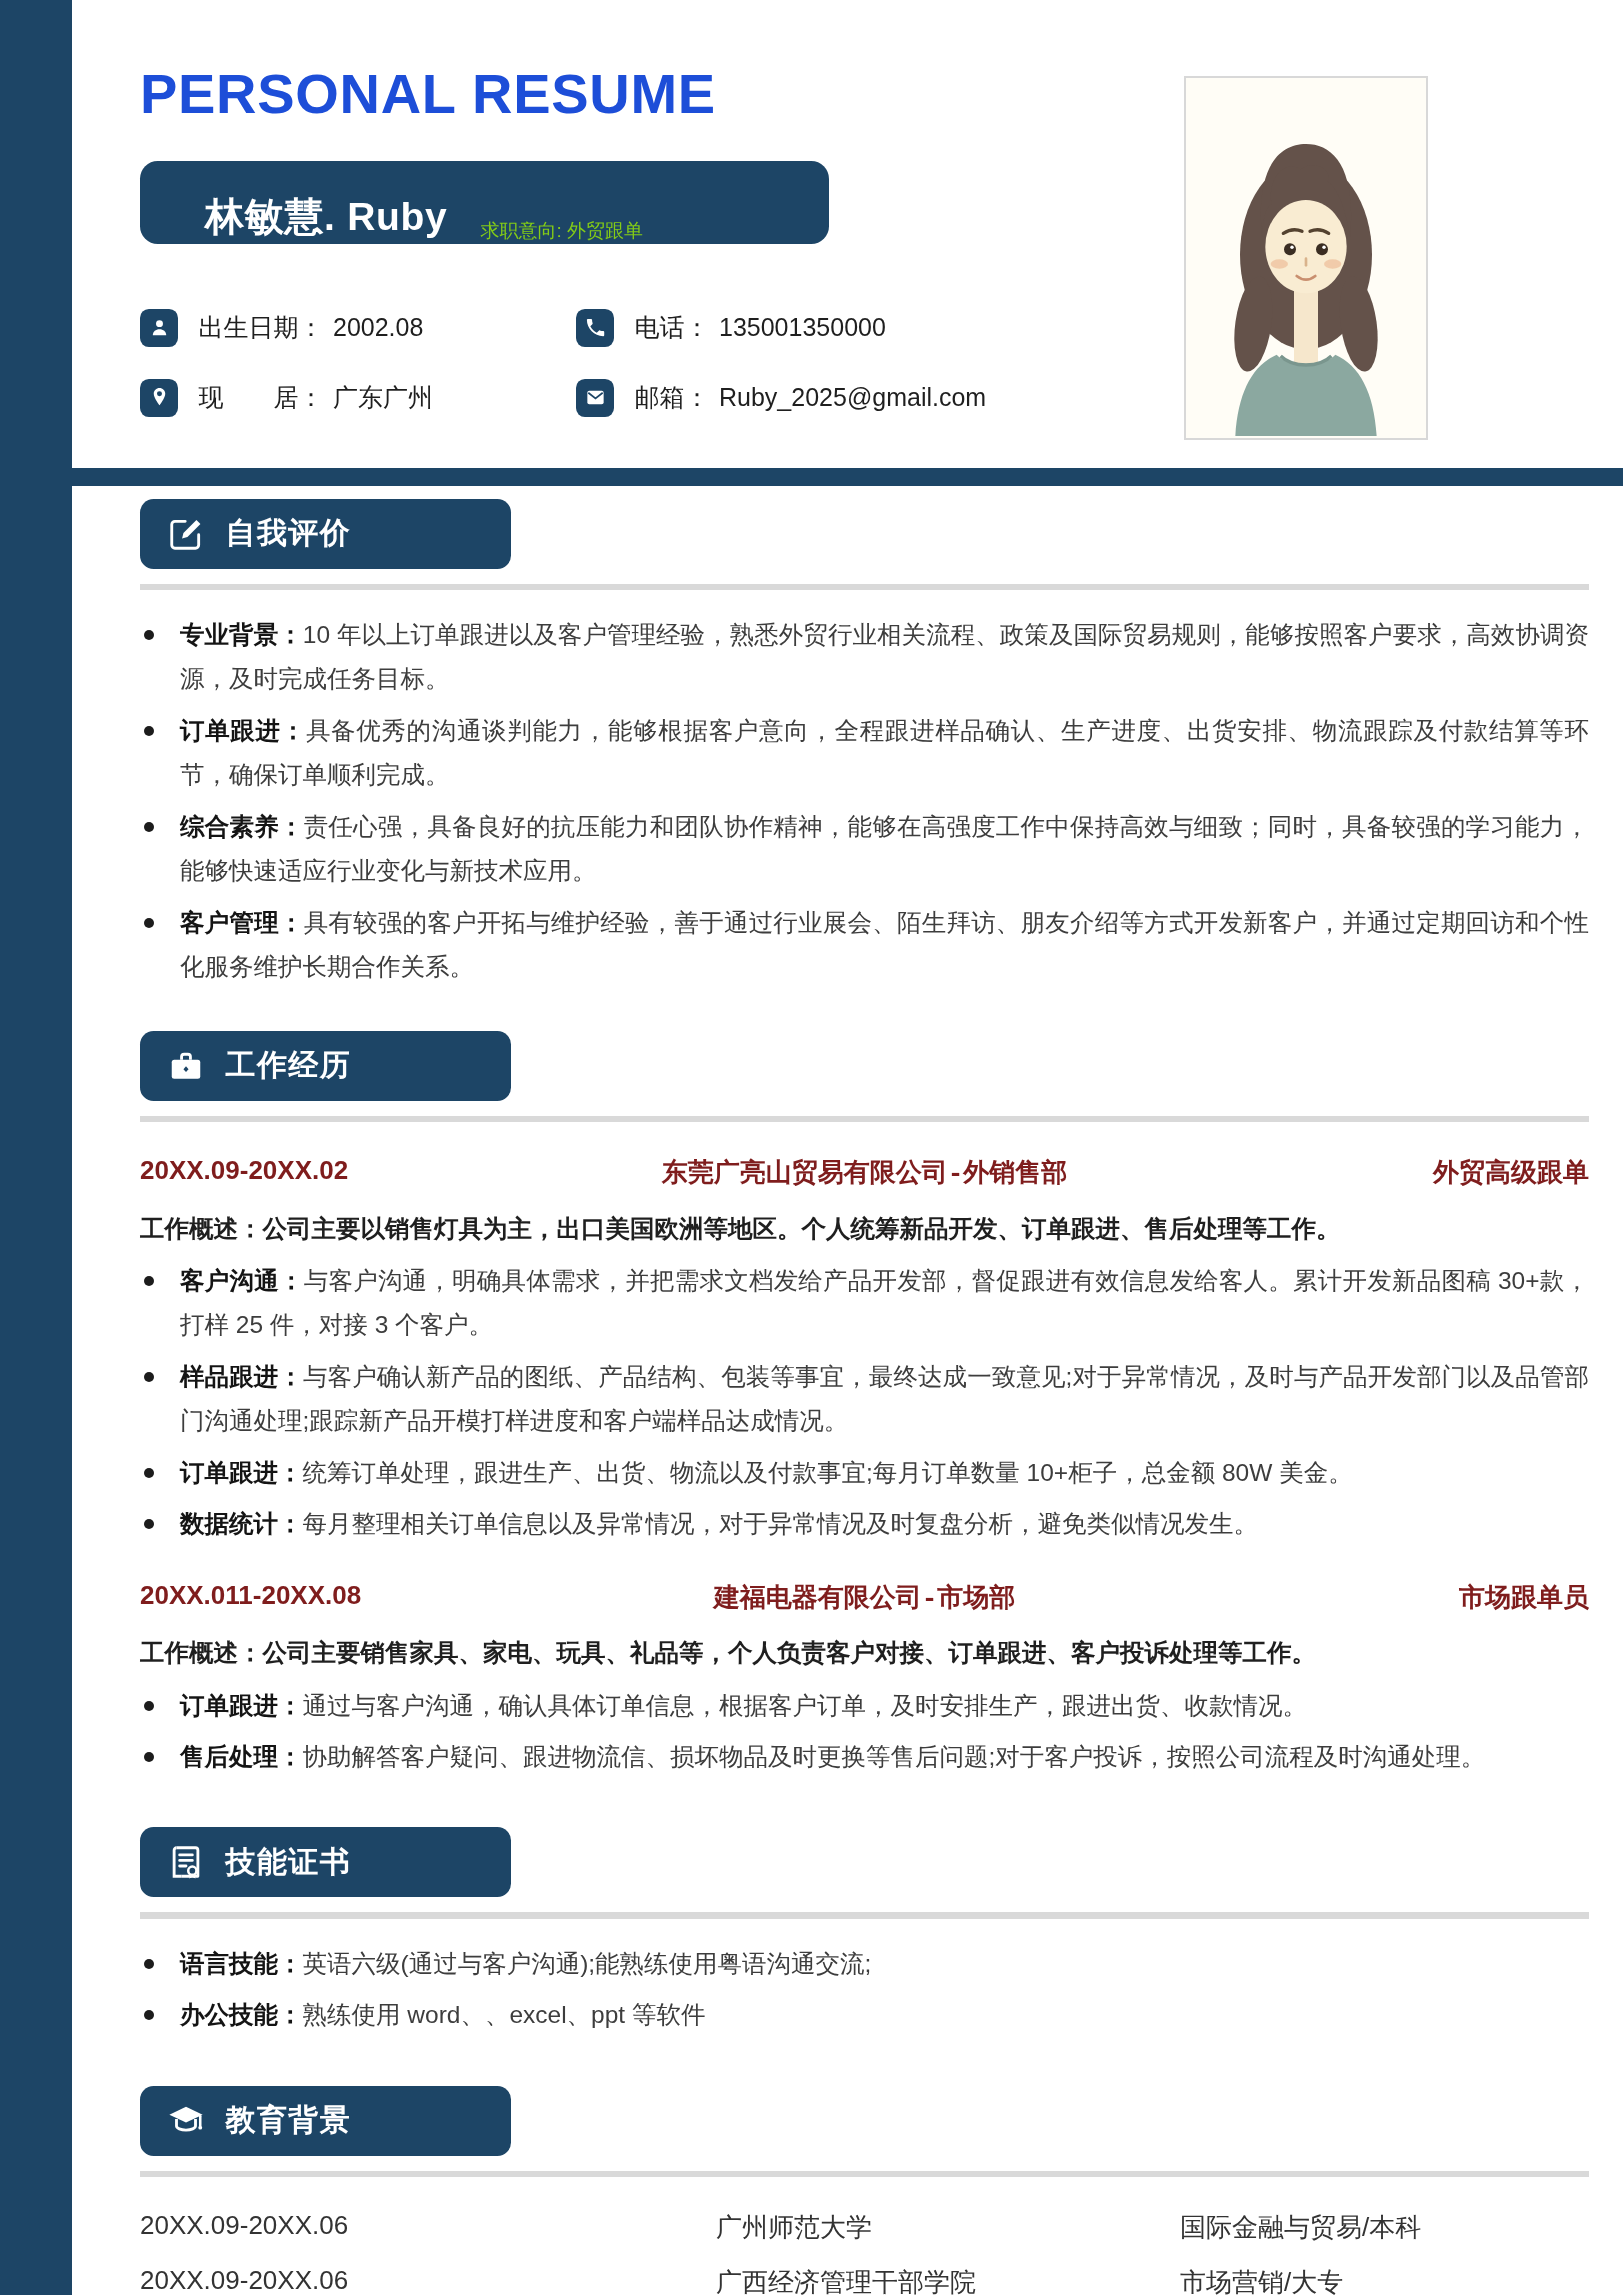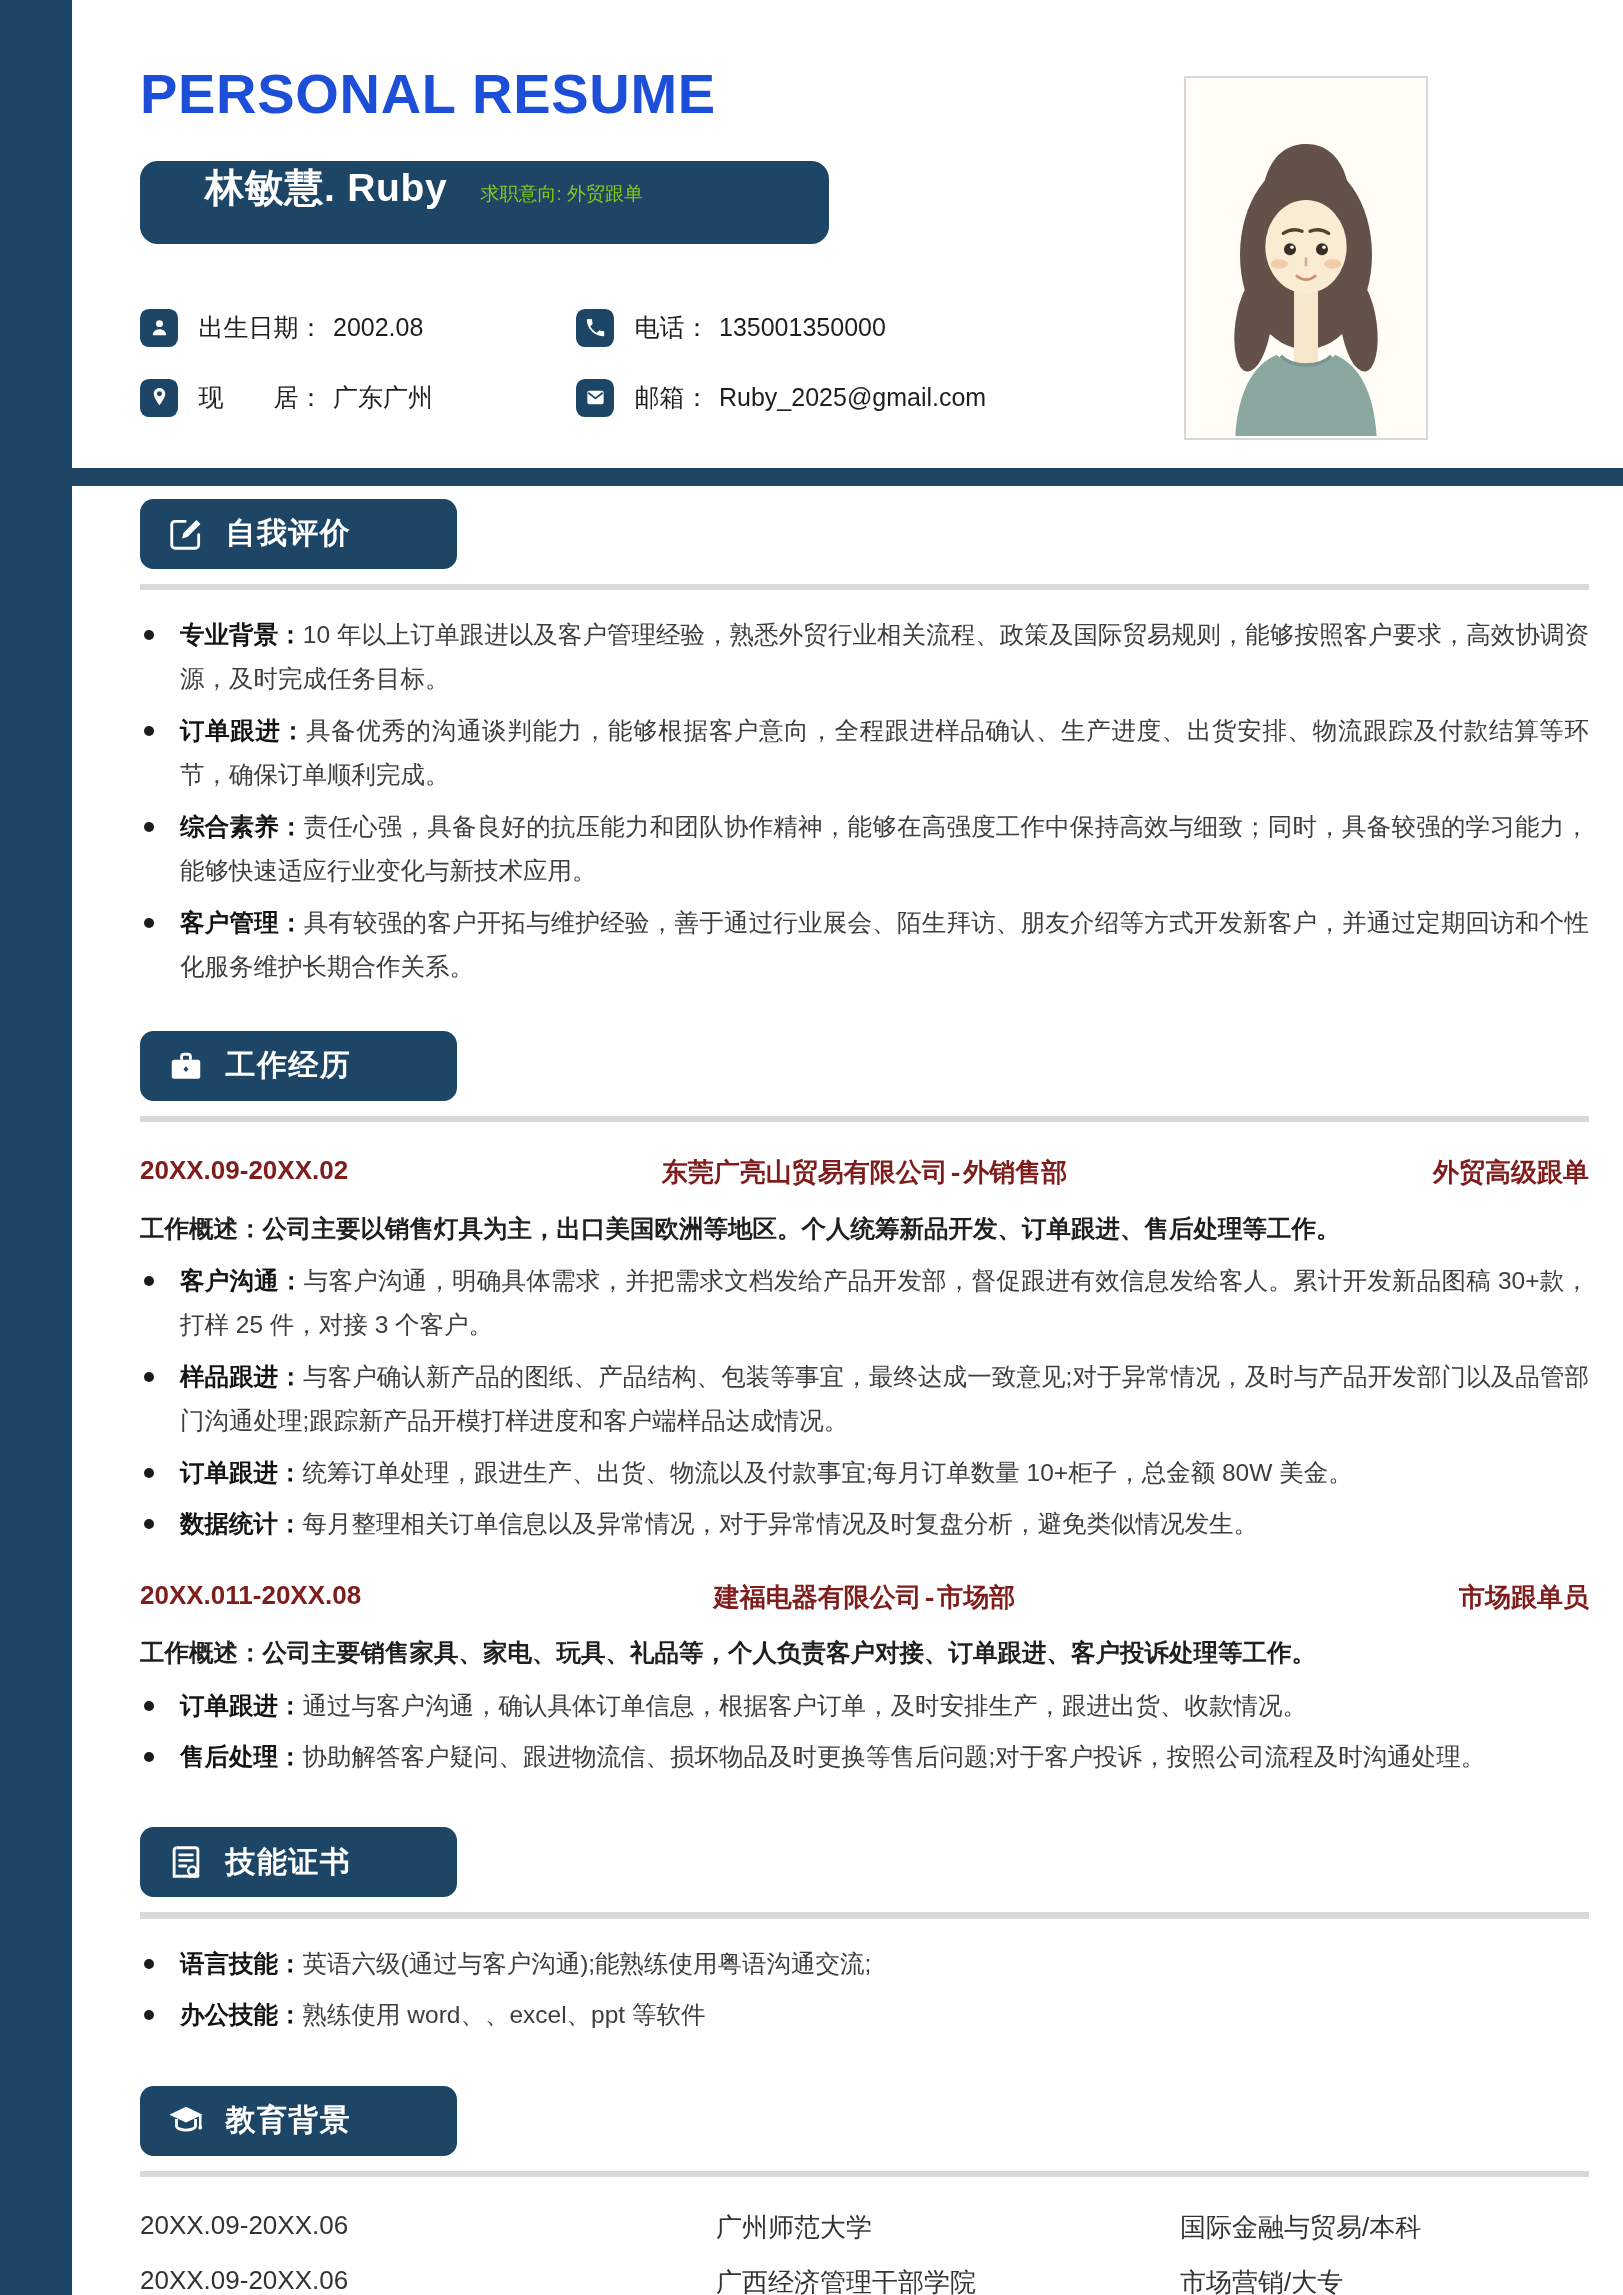--- a/index.html
+++ b/index.html
@@ -17,21 +17,21 @@
     background:#fffdf6;border:2px solid #d8d8d8;box-sizing:border-box;
   }
   .photo-frame svg{display:block;width:100%;height:100%;}
   
   .main{position:absolute;left:140px;top:65px;width:1449px;}
   h1.page-title{
     margin:0;font-size:56px;line-height:1.05;font-weight:800;
     color:#1d4ed8;letter-spacing:0.7px;
   }
   .name-badge{
-    margin-top:37px;display:inline-flex;align-items:flex-start;gap:33px;
+    margin-top:37px;display:inline-flex;align-items:flex-end;gap:33px;
     background:#1d4566;border-radius:17.7px;height:83px;padding:0 65px;
     min-width:689px;box-sizing:border-box;
   }
   .name-badge .name{color:#ffffff;font-size:39px;font-weight:800;letter-spacing:0.7px;}
   .name-badge .intent{color:#84cc16;font-size:19px;font-weight:400;margin-top:20px;}
   
   .contact{
     margin-top:65px;display:grid;grid-template-columns:436px auto;
     row-gap:32px;align-items:center;
   }
@@ -40,21 +40,21 @@
     width:38px;height:38px;border-radius:8.9px;background:#1d4566;
     display:flex;align-items:center;justify-content:center;flex:0 0 auto;
   }
   .contact-icon svg{width:23px;height:23px;}
   .contact-text{font-size:25px;color:#1f1f1f;}
   .contact-text .c-label{margin-right:9.5px;}
   
   .section-badge{
     display:inline-flex;align-items:center;gap:20.5px;
     background:#1d4566;border-radius:13.6px;height:70px;
-    padding:0 27px;width:317px;box-sizing:border-box;
+    padding:0 27px;width:371px;box-sizing:border-box;
   }
   .section-badge svg{width:38px;height:38px;flex:0 0 auto;}
   .section-badge .s-title{color:#ffffff;font-size:30px;font-weight:800;letter-spacing:1.4px;}
   .rule{height:6.1px;background:#d9d9d9;margin-top:15px;}
   .sec-self{margin-top:82px;}
   .sec-work{margin-top:41px;}
   .sec-skill{margin-top:48px;}
   .sec-edu{margin-top:48px;}
   
   ul.blist{list-style:none;margin:23px 0 0 0;padding:0;}

